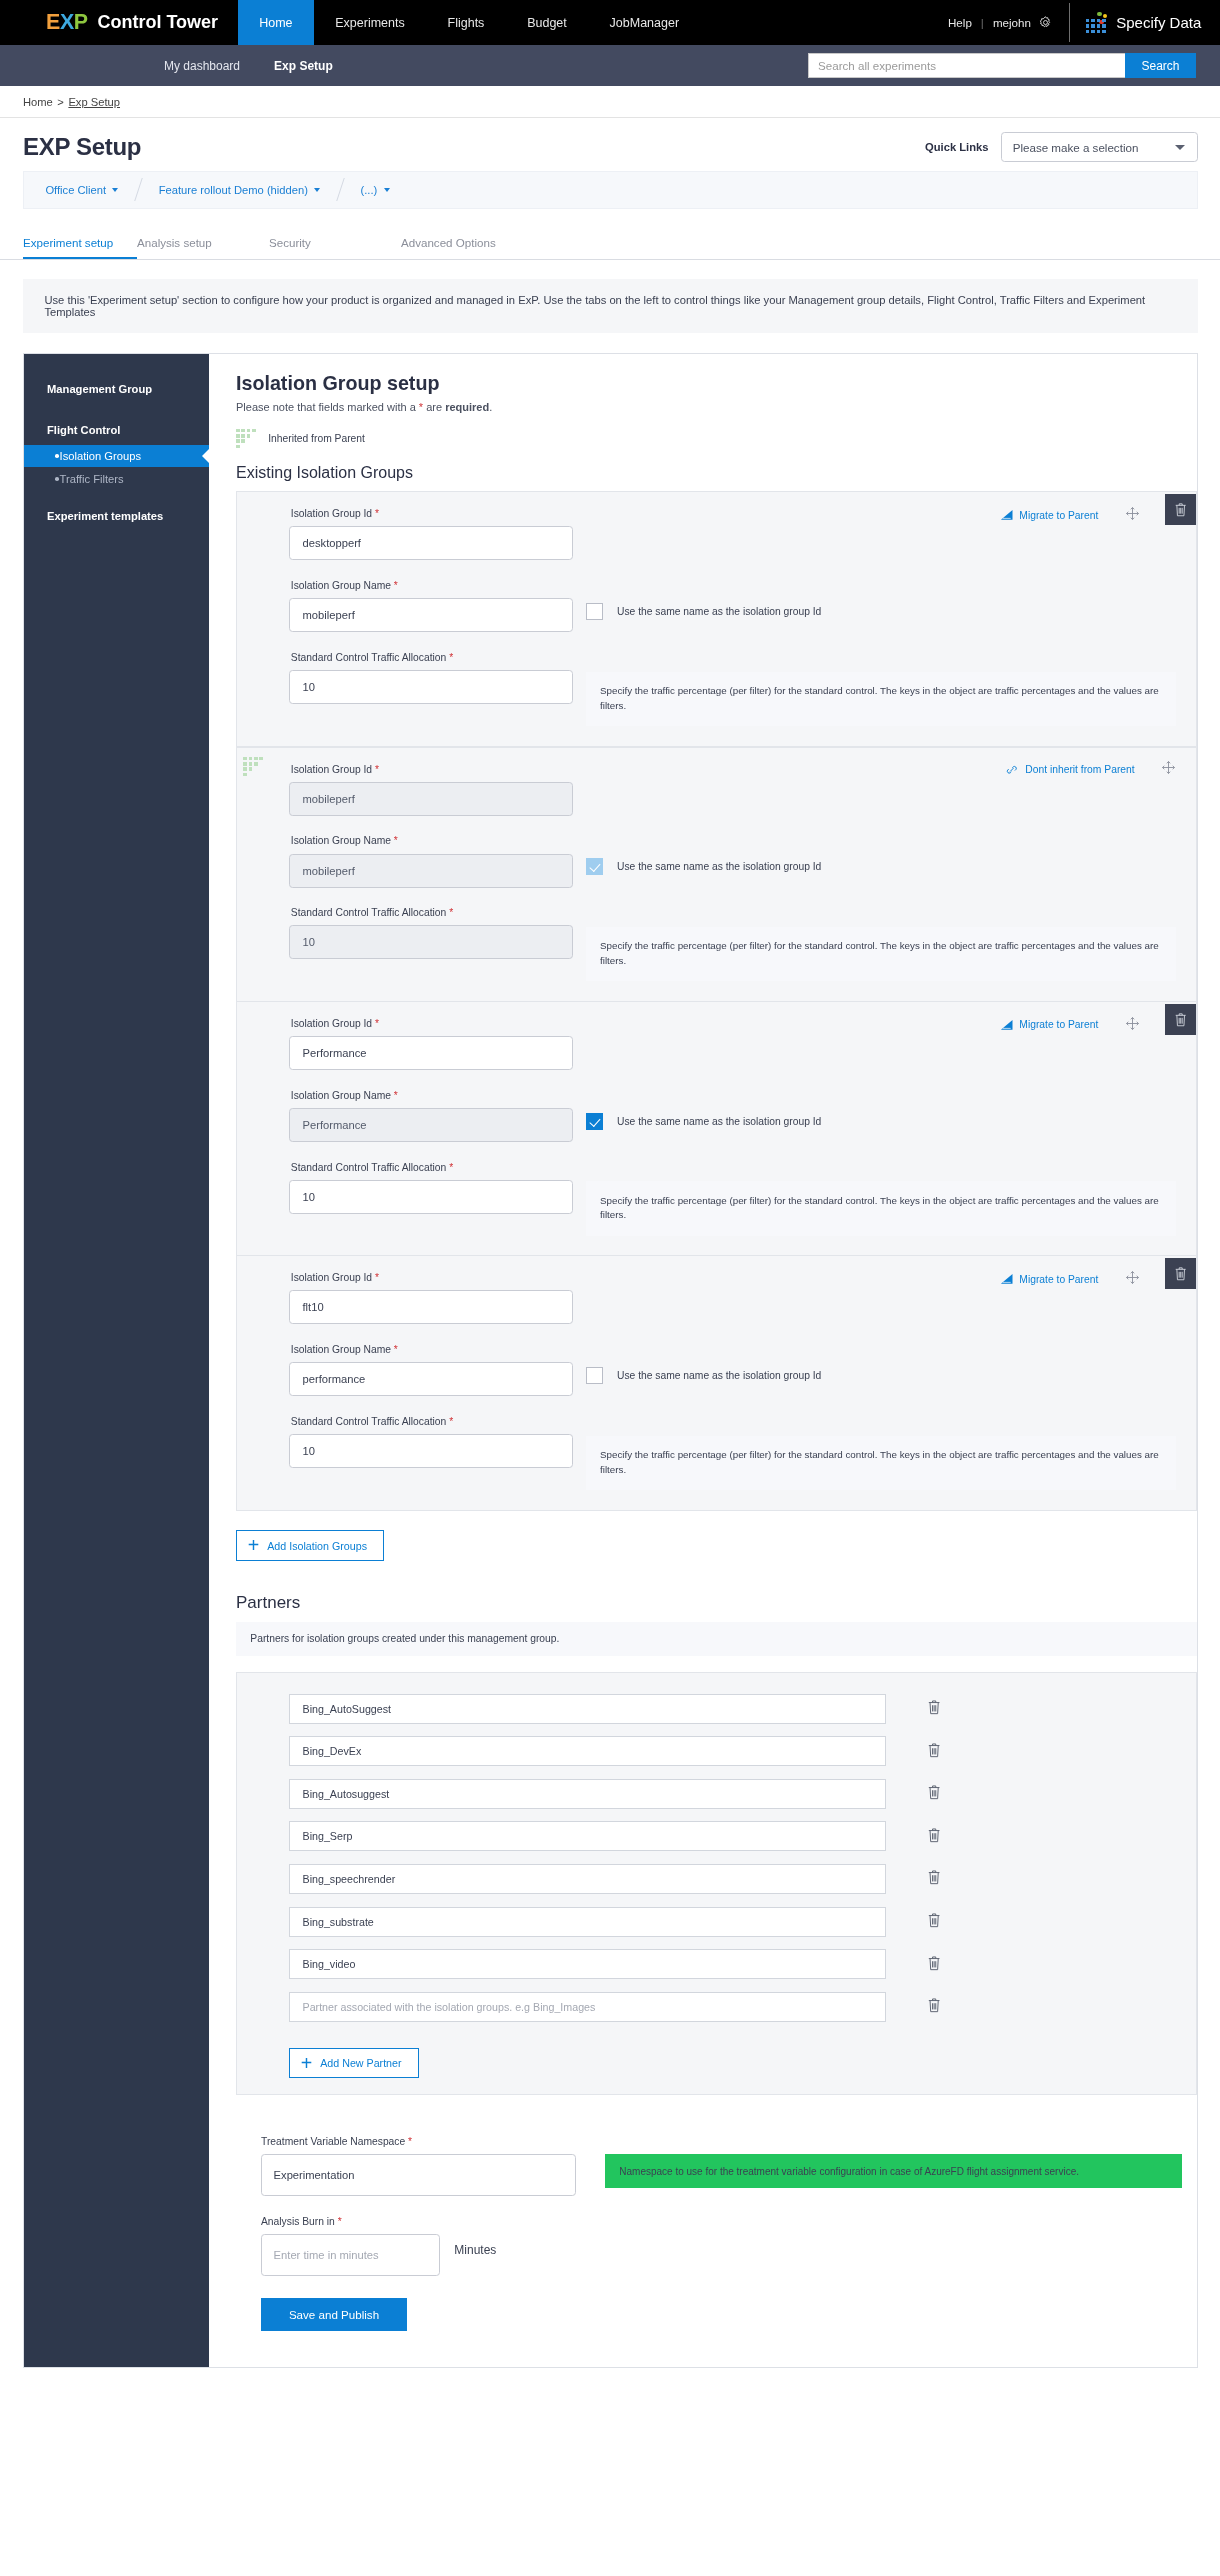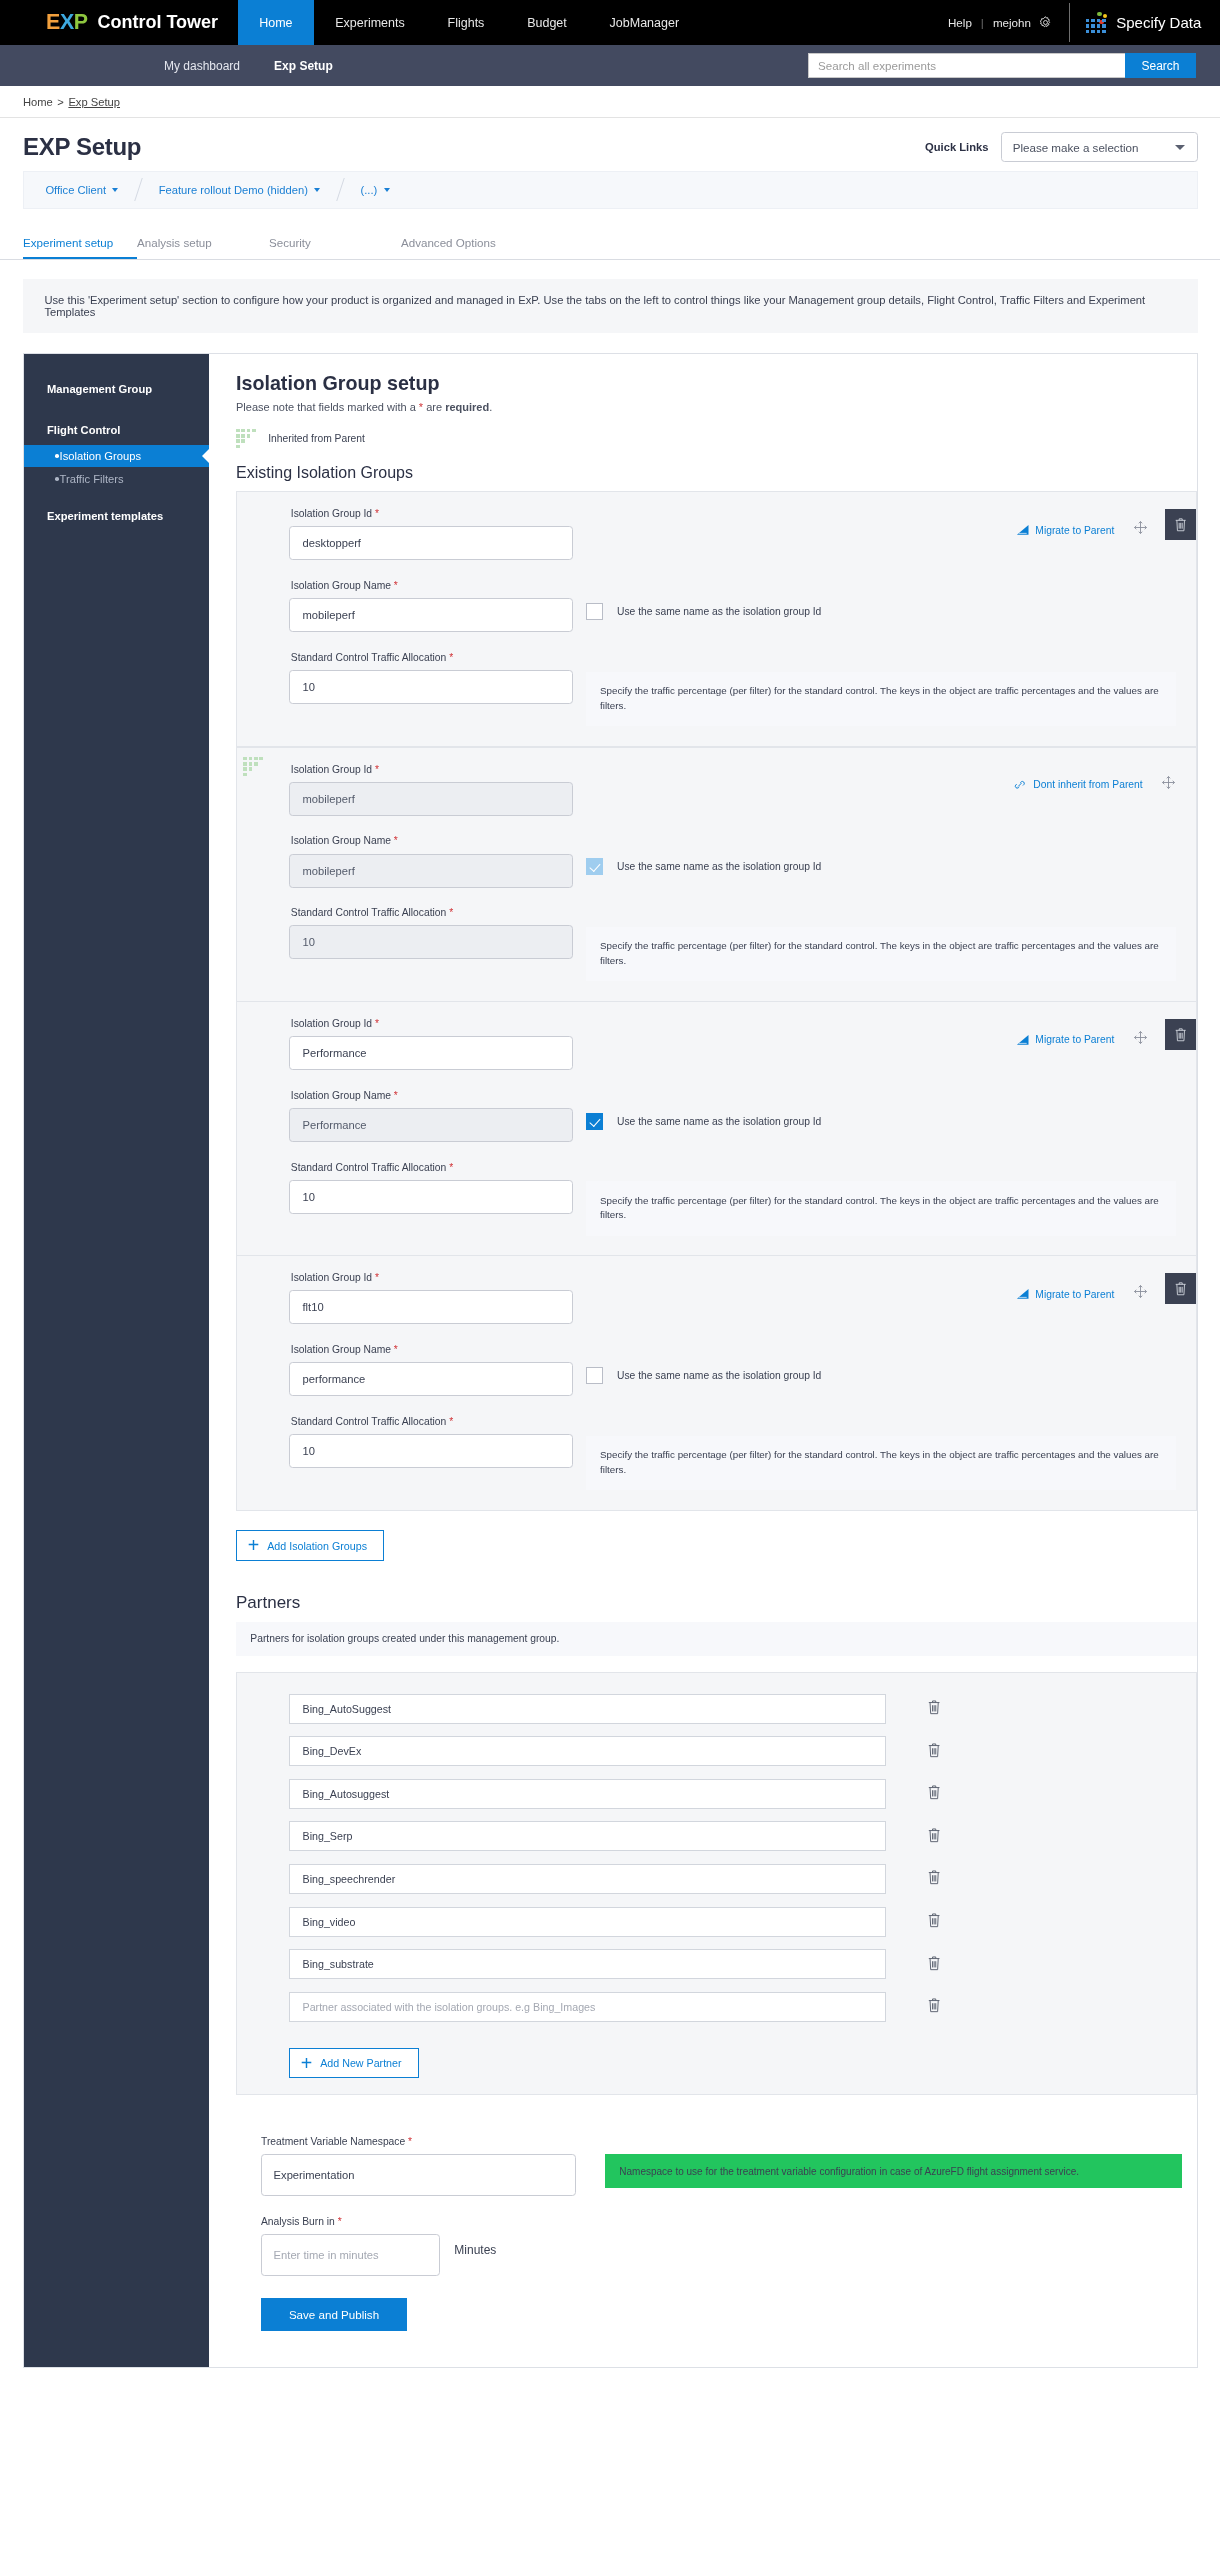--- a/index.html
+++ b/index.html
@@ -137,21 +137,21 @@
   .inherit-legend span{ font-size:10.3px; color:#3b4152;}
 
   h2.sub{ font-size:16px; color:#2b3044; font-weight:normal; margin:0 0 9px 0; }
 
   
   .cards{ border:0.9px solid #e2e5ea; }
   .igcard{ background:#f5f6f8; position:relative; padding:16px 0 19.7px 0; border-bottom:0.9px solid #e2e5ea; }
   .igcard:last-child{ border-bottom:0; }
   .igcard.inherited{ border-top:0.9px solid #e2e5ea; }
   .igcard .inh-badge{ position:absolute; left:6.3px; top:9px; }
-  .card-actions{ position:absolute; right:0; top:17px; display:flex; gap:8px; }
+  .card-actions{ position:absolute; right:0; top:2px; display:flex; align-items:center; gap:16px; }
   .migrate{ display:flex; align-items:center; gap:6.3px; color:#0b7fd4; font-size:10.3px; padding-top:10.7px;}
   .mig-ico{ width:13.4px;height:11.6px;}
   .move-ico{ margin:10.7px 9px 0 10.7px; }
   .trash-btn{ width:31px; height:31px; background:#3b4152; display:flex; align-items:center; justify-content:center;}
   .row{ display:flex; }
   .fieldcol{ width:338px; padding-left:52px; }
   .flabel{ font-size:10.3px; color:#3b4152; margin:0 0 7.1px 1.8px; }
   .tbox{
     width:284px; height:34px; border:0.9px solid #c9ccd4; border-radius:3.6px; background:#fff;
     display:flex; align-items:center; padding:0 12.5px; font-size:11.2px; color:#3b4152;
@@ -663,29 +663,29 @@
       </div>
       <div class="prow">
         <div class="pbox">Bing_speechrender</div>
         <span class="ptrash">
           <svg width="14.3" height="16" viewBox="0 0 16 18" stroke="#5d6372" fill="none" stroke-width="1.1">
               <path d="M2 4h12M6.2 4V2.2h3.6V4M3.4 4l.7 12.5h7.8L12.6 4M6.2 7v7M8 7v7M9.8 7v7"></path>
             </svg>
         </span>
       </div>
       <div class="prow">
-        <div class="pbox">Bing_video</div>
+        <div class="pbox">Bing_substrate</div>
         <span class="ptrash">
           <svg width="14.3" height="16" viewBox="0 0 16 18" stroke="#5d6372" fill="none" stroke-width="1.1">
               <path d="M2 4h12M6.2 4V2.2h3.6V4M3.4 4l.7 12.5h7.8L12.6 4M6.2 7v7M8 7v7M9.8 7v7"></path>
             </svg>
         </span>
       </div>
       <div class="prow">
-        <div class="pbox">Bing_substrate</div>
+        <div class="pbox">Bing_video</div>
         <span class="ptrash">
           <svg width="14.3" height="16" viewBox="0 0 16 18" stroke="#5d6372" fill="none" stroke-width="1.1">
               <path d="M2 4h12M6.2 4V2.2h3.6V4M3.4 4l.7 12.5h7.8L12.6 4M6.2 7v7M8 7v7M9.8 7v7"></path>
             </svg>
         </span>
       </div>
       <div class="prow">
         <div class="pbox ph">Partner associated with the isolation groups. e.g Bing_Images</div>
         <span class="ptrash">
           <svg width="14.3" height="16" viewBox="0 0 16 18" stroke="#5d6372" fill="none" stroke-width="1.1">

